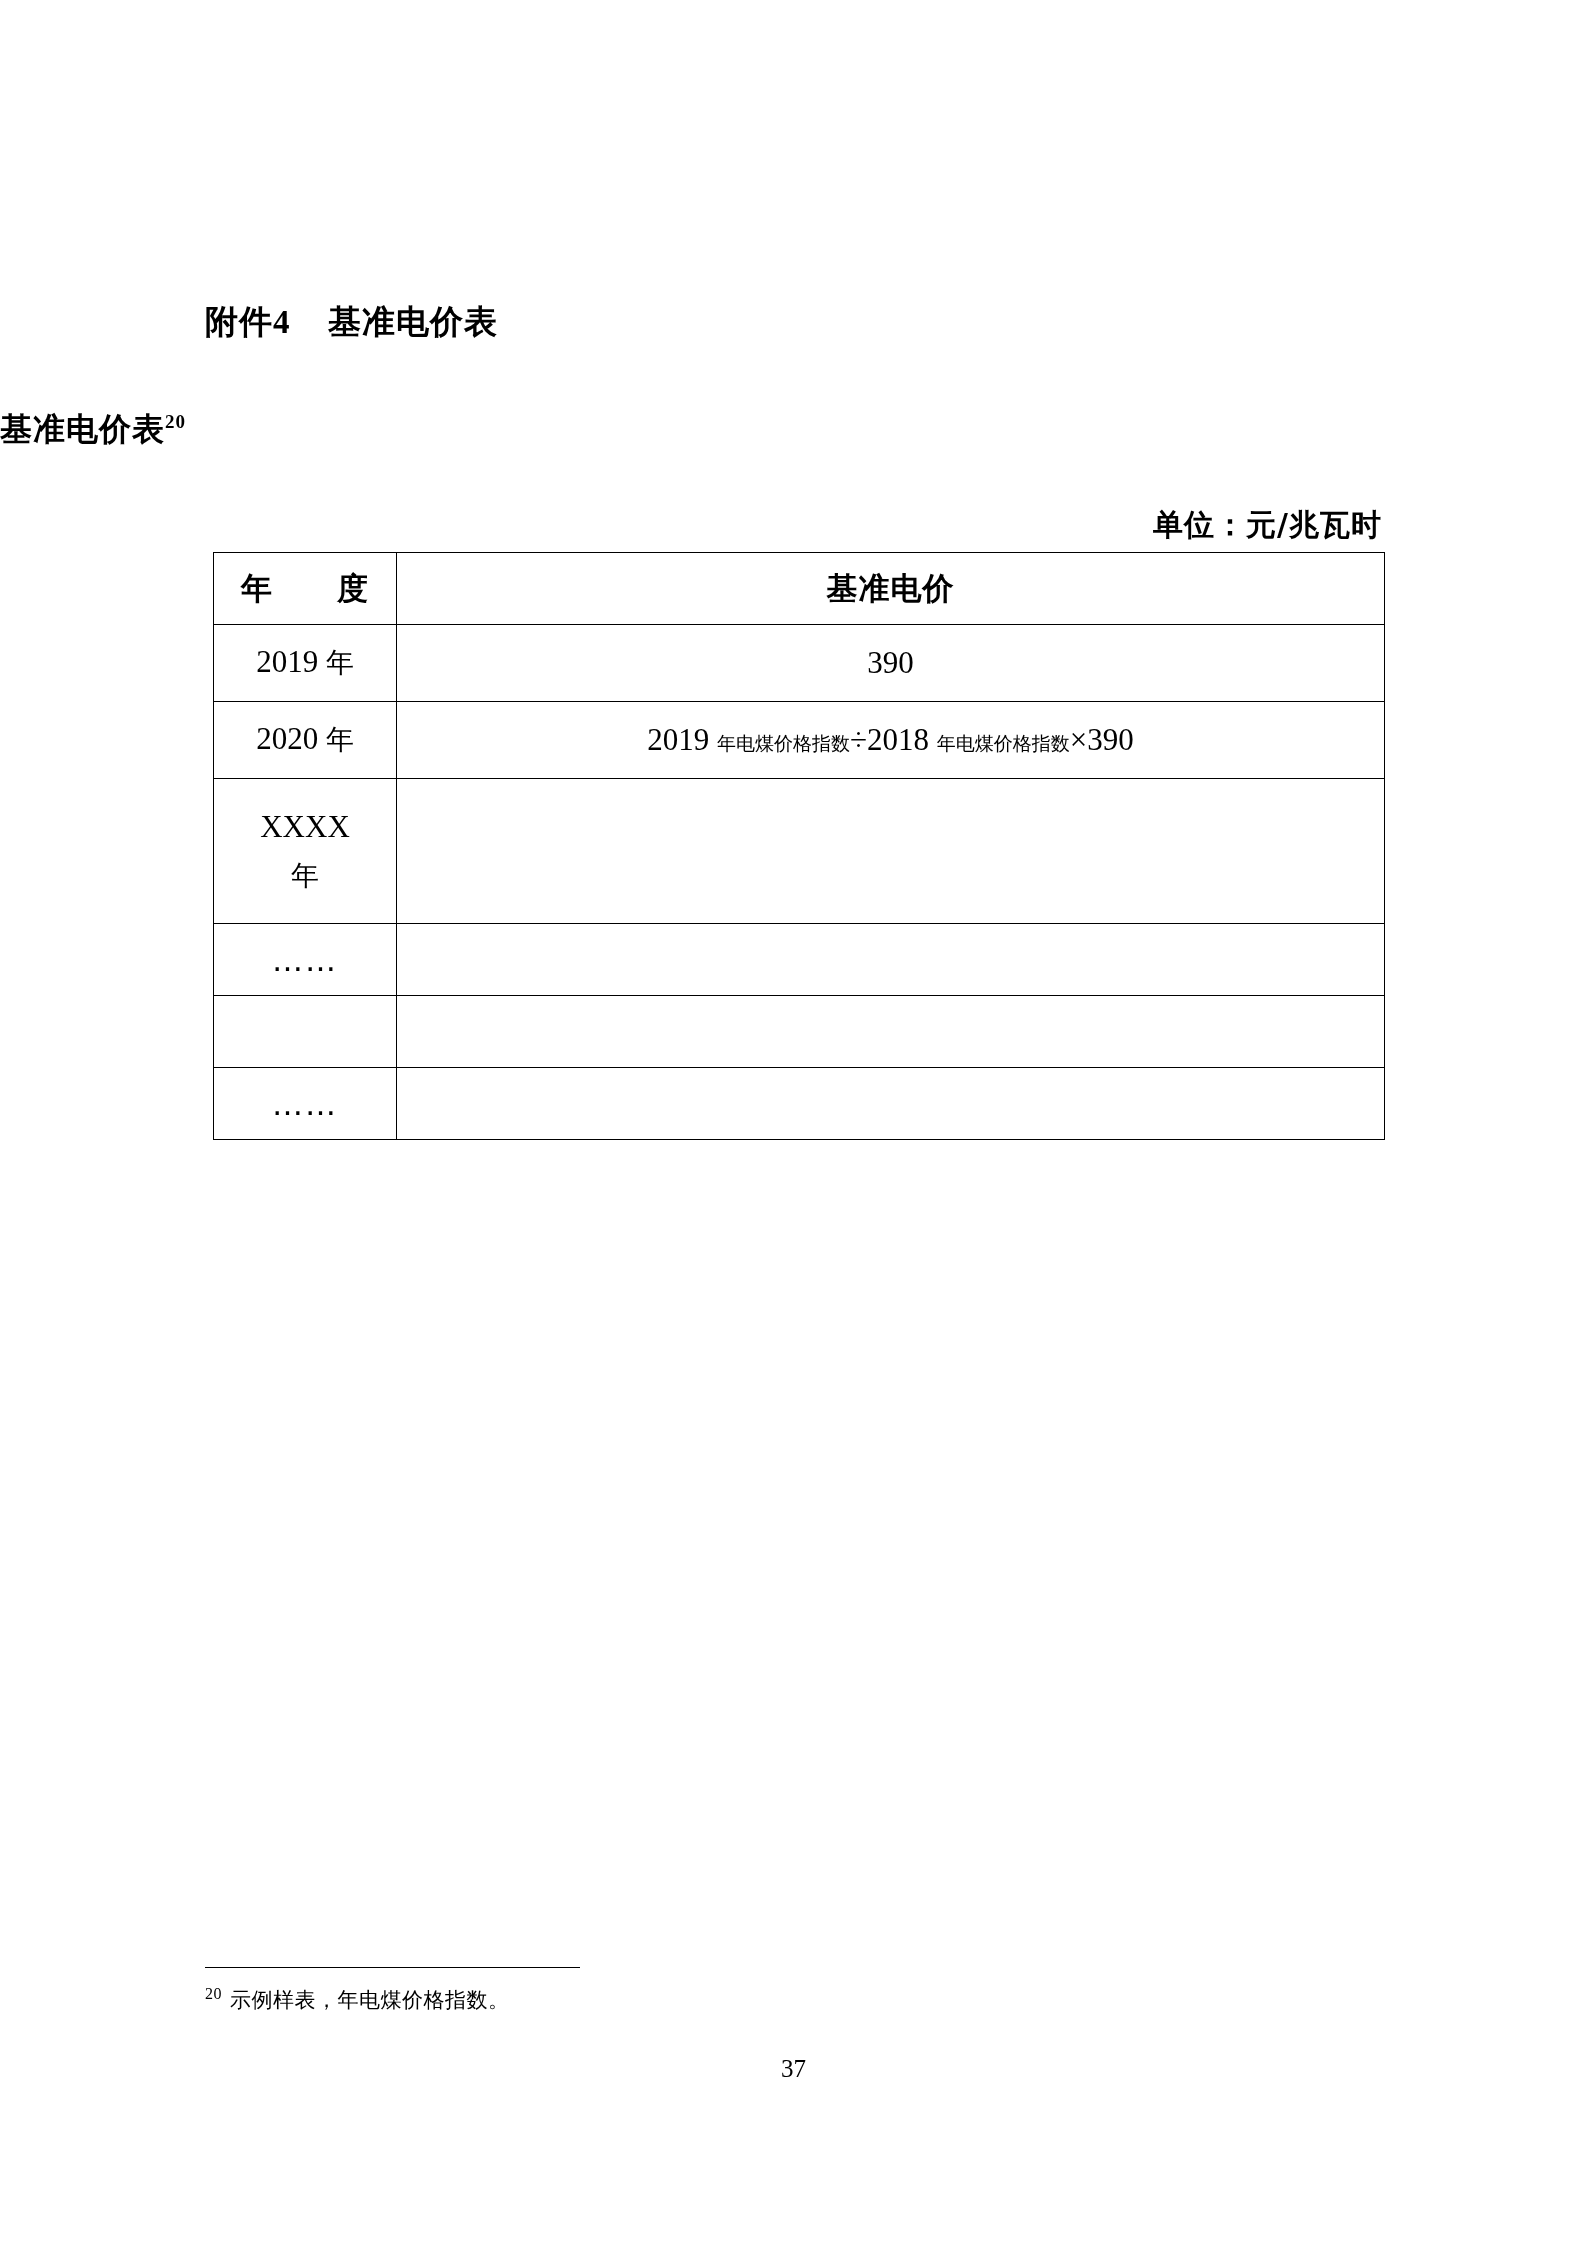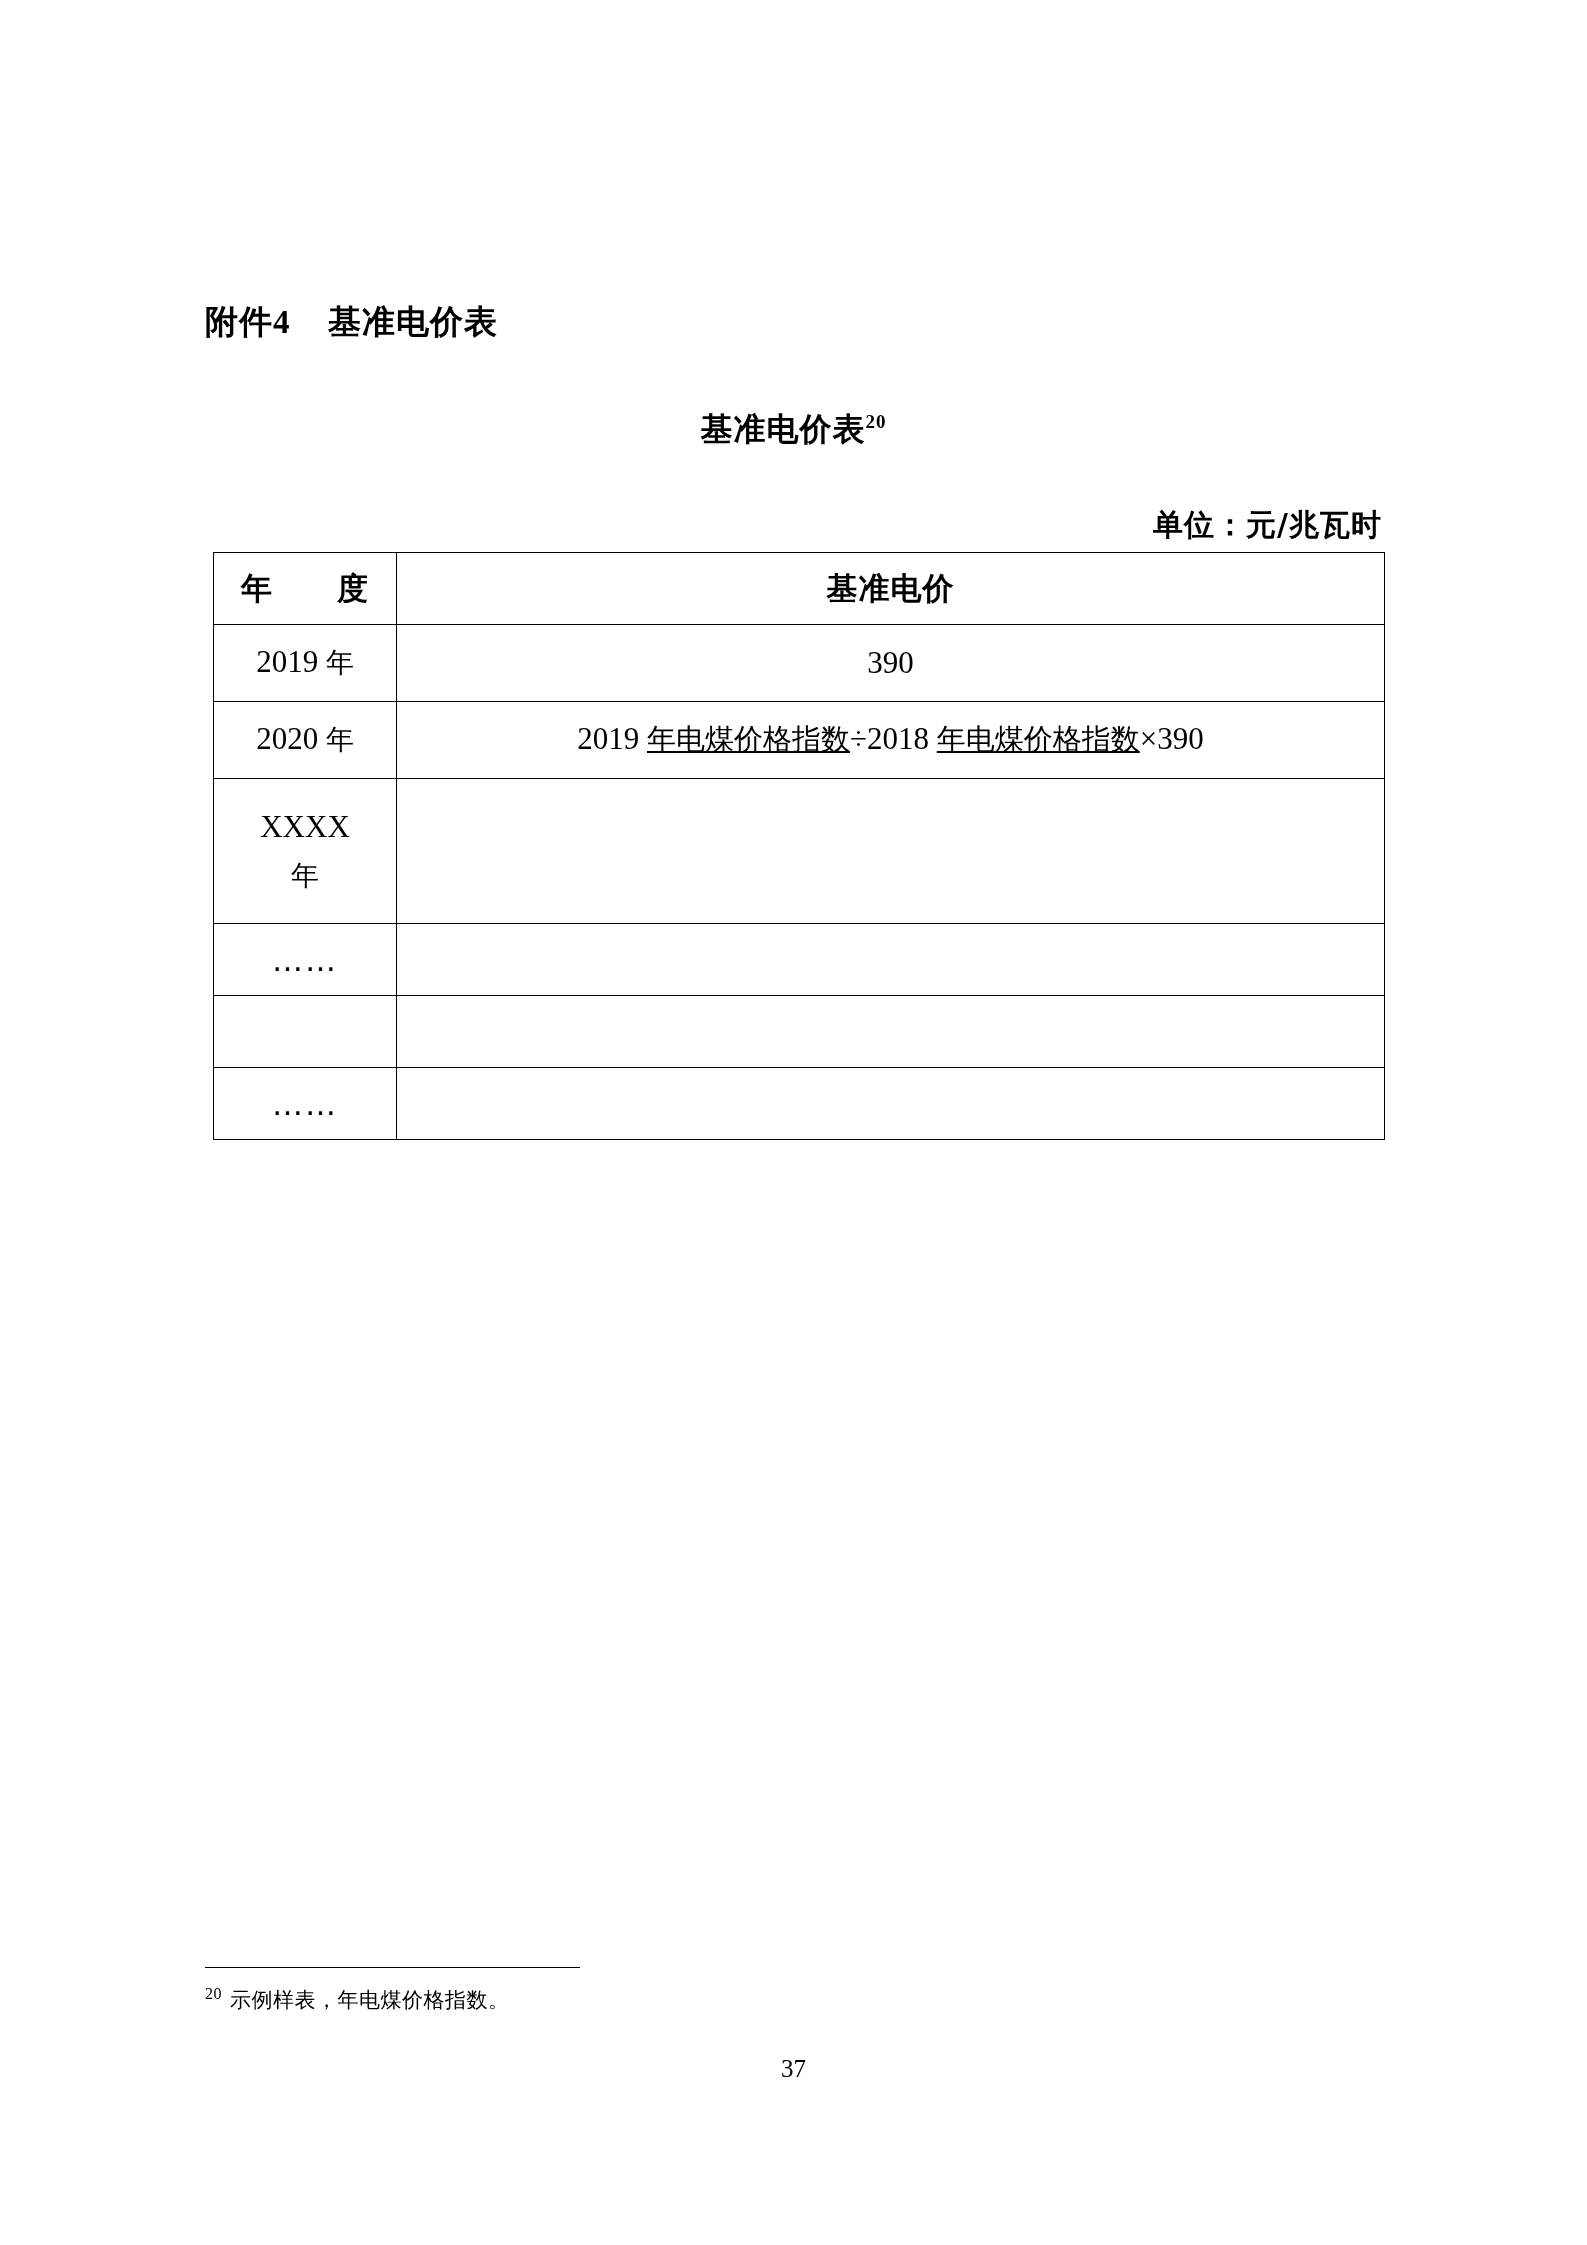--- a/index.html
+++ b/index.html
@@ -34,21 +34,21 @@
   }
   .attachment-heading .num {
     font-family: "Liberation Serif", serif;
     font-weight: bold;
   }
   .doc-title {
     position: absolute;
     left: 0;
     right: 0;
     top: 408px;
-    text-align: center;
+    text-align: left;
     font-family: "DejaVu Sans", sans-serif;
     font-weight: bold;
     font-size: 32px;
     letter-spacing: 1px;
   }
   .doc-title sup {
     font-family: "Liberation Serif", serif;
     font-size: 19px;
     vertical-align: super;
     font-weight: bold;
@@ -90,22 +90,21 @@
   .row-h-normal { height: 77px; }
   .row-h-tall { height: 145px; }
   .row-h-dots { height: 72px; }
   .mixed {
     font-family: "Liberation Serif", serif;
     font-size: 31px;
     margin-left: 44px;
   }
   .mixed .cnspan {
     font-family: "DejaVu Sans", sans-serif;
-    font-size: 29px;
-    text-decoration: underline;
+    font-size: 19px;
   }
   .yearcell {
     font-family: "Liberation Serif", serif;
     font-size: 31px;
   }
   .yearcell .cnspan {
     font-family: "DejaVu Sans", sans-serif;
     font-size: 28px;
   }
   .xxxx-cell {

